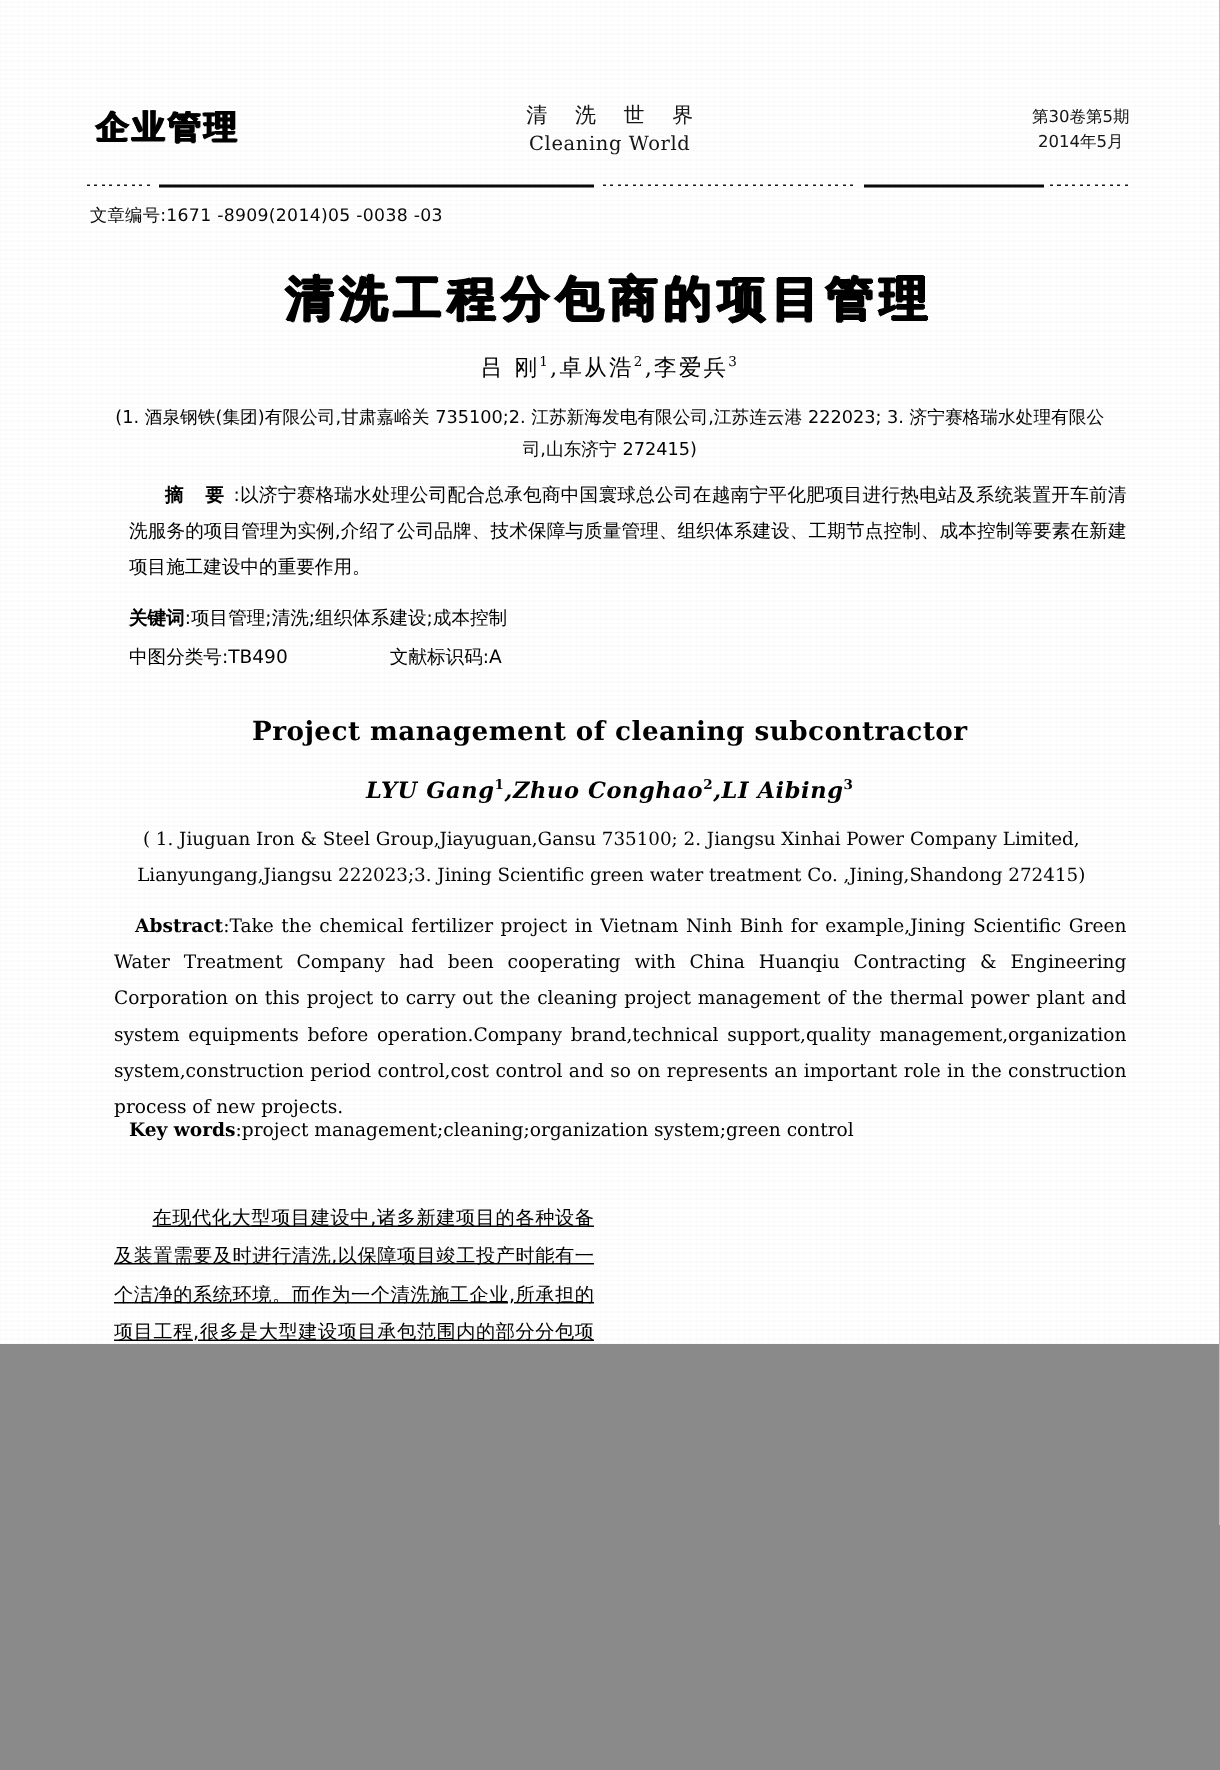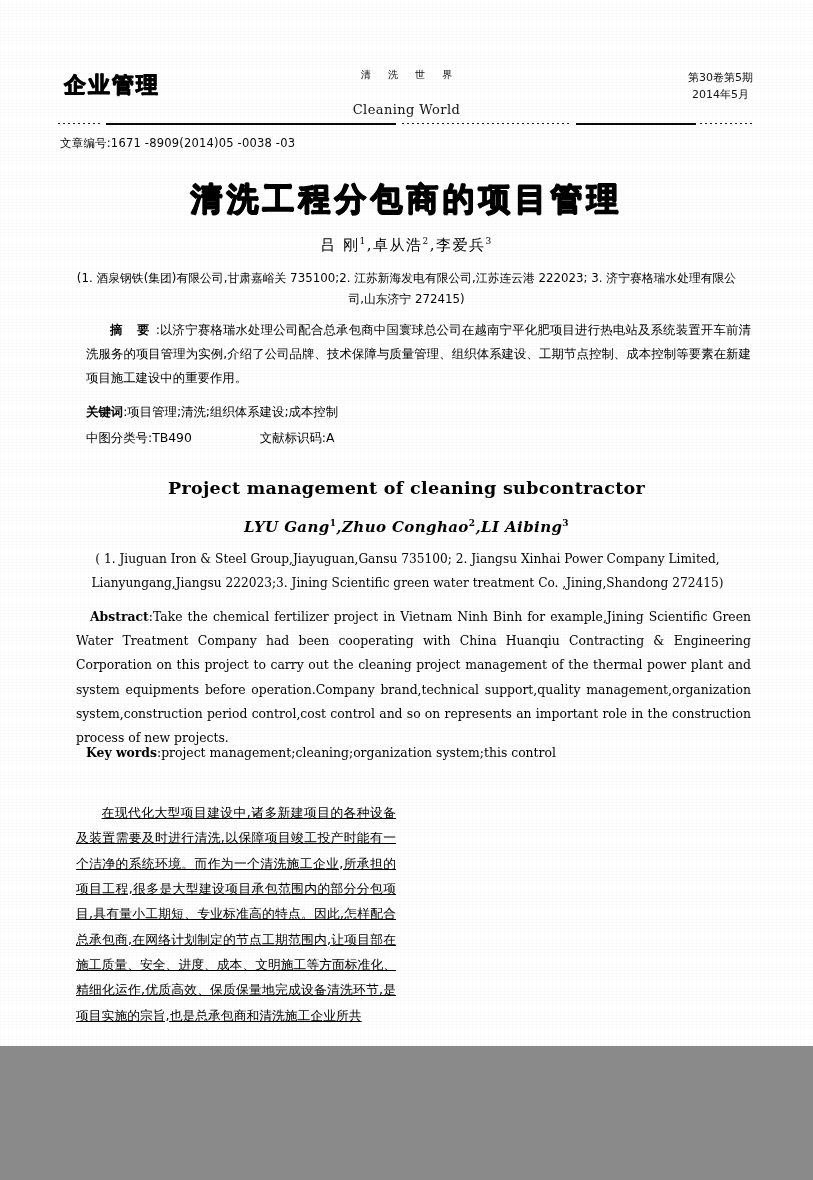--- a/index.html
+++ b/index.html
@@ -3,21 +3,21 @@
 <meta charset="utf-8">
 <style>
   html, body {
     margin: 0;
     padding: 0;
     background: #8a8a8a;
   }
   .page {
     position: relative;
     width: 813px;
-    height: 1046px;
+    height: 896px;
     margin: 0 auto;
     background: #ffffff;
     overflow: hidden;
     font-family: "DejaVu Sans", sans-serif;
     color: #1a1a1a;
     
     background-image:
       repeating-linear-gradient(0deg, rgba(0,0,0,0.016) 0px, rgba(0,0,0,0.016) 1px, rgba(0,0,0,0) 1px, rgba(0,0,0,0) 3px),
       repeating-linear-gradient(90deg, rgba(0,0,0,0.012) 0px, rgba(0,0,0,0.012) 1px, rgba(0,0,0,0) 1px, rgba(0,0,0,0) 4px);
   }
@@ -47,31 +47,31 @@
     text-shadow: 0.6px 0 0 #000, -0.6px 0 0 #000, 0 0.6px 0 #000;
   }
   .mast-center {
     position: absolute;
     left: 0; right: 0;
     top: 0;
     text-align: center;
   }
   .mast-cn {
     font-family: "DejaVu Serif", serif;
-    font-size: 10px;
+    font-size: 14px;
     letter-spacing: 7px;
     color: #2a2a2a;
     padding-left: 7px;
   }
   .mast-en {
     font-family: "DejaVu Serif", serif;
     font-size: 13px;
     letter-spacing: 0.4px;
     color: #2a2a2a;
-    margin-top: 20px;
+    margin-top: 3px;
   }
   .mast-right {
     position: absolute;
     right: 0;
     top: 1px;
     text-align: center;
     font-family: "DejaVu Sans", sans-serif;
     font-size: 11px;
     line-height: 1.55;
     color: #2a2a2a;
@@ -340,21 +340,21 @@
     <span>LYU Gang</span><sup>1</sup>,<span>Zhuo Conghao</span><sup>2</sup>,<span>LI Aibing</span><sup>3</sup>
   </div>
 
   <div class="affil-en">( 1. Jiuguan Iron &amp; Steel Group,Jiayuguan,Gansu 735100; 2. Jiangsu Xinhai Power Company Limited, Lianyungang,Jiangsu 222023;3. Jining Scientific green water treatment Co. ,Jining,Shandong 272415)</div>
 
   <div class="abs-en">
     <span class="abs-en-lead">Abstract</span><span>:Take the chemical fertilizer project in Vietnam Ninh Binh for example,Jining Scientific Green Water Treatment Company had been cooperating with China Huanqiu Contracting &amp; Engineering Corporation on this project to carry out the cleaning project management of the thermal power plant and system equipments before operation.Company brand,technical support,quality management,organization system,construction period control,cost control and so on represents an important role in the construction process of new projects.</span>
   </div>
 
   <div class="kw-en">
-    <span class="kw-en-lead">Key words</span><span>:project management;cleaning;organization system;this control</span>
+    <span class="kw-en-lead">Key words</span><span>:project management;cleaning;organization system;green control</span>
   </div>
 
   <div class="col col-left">
     <p>在现代化大型项目建设中,诸多新建项目的各种设备及装置需要及时进行清洗,以保障项目竣工投产时能有一个洁净的系统环境。而作为一个清洗施工企业,所承担的项目工程,很多是大型建设项目承包范围内的部分分包项目,具有量小工期短、专业标准高的特点。因此,怎样配合总承包商,在网络计划制定的节点工期范围内,让项目部在施工质量、安全、进度、成本、文明施工等方面标准化、精细化运作,优质高效、保质保量地完成设备清洗环节,是项目实施的宗旨,也是总承包商和清洗施工企业所共</p>
   </div>
 
 
   <div class="foot-rule"></div>
   <div class="foot-lines">
     <div>收稿日期:2014 - 01 - 13</div>

